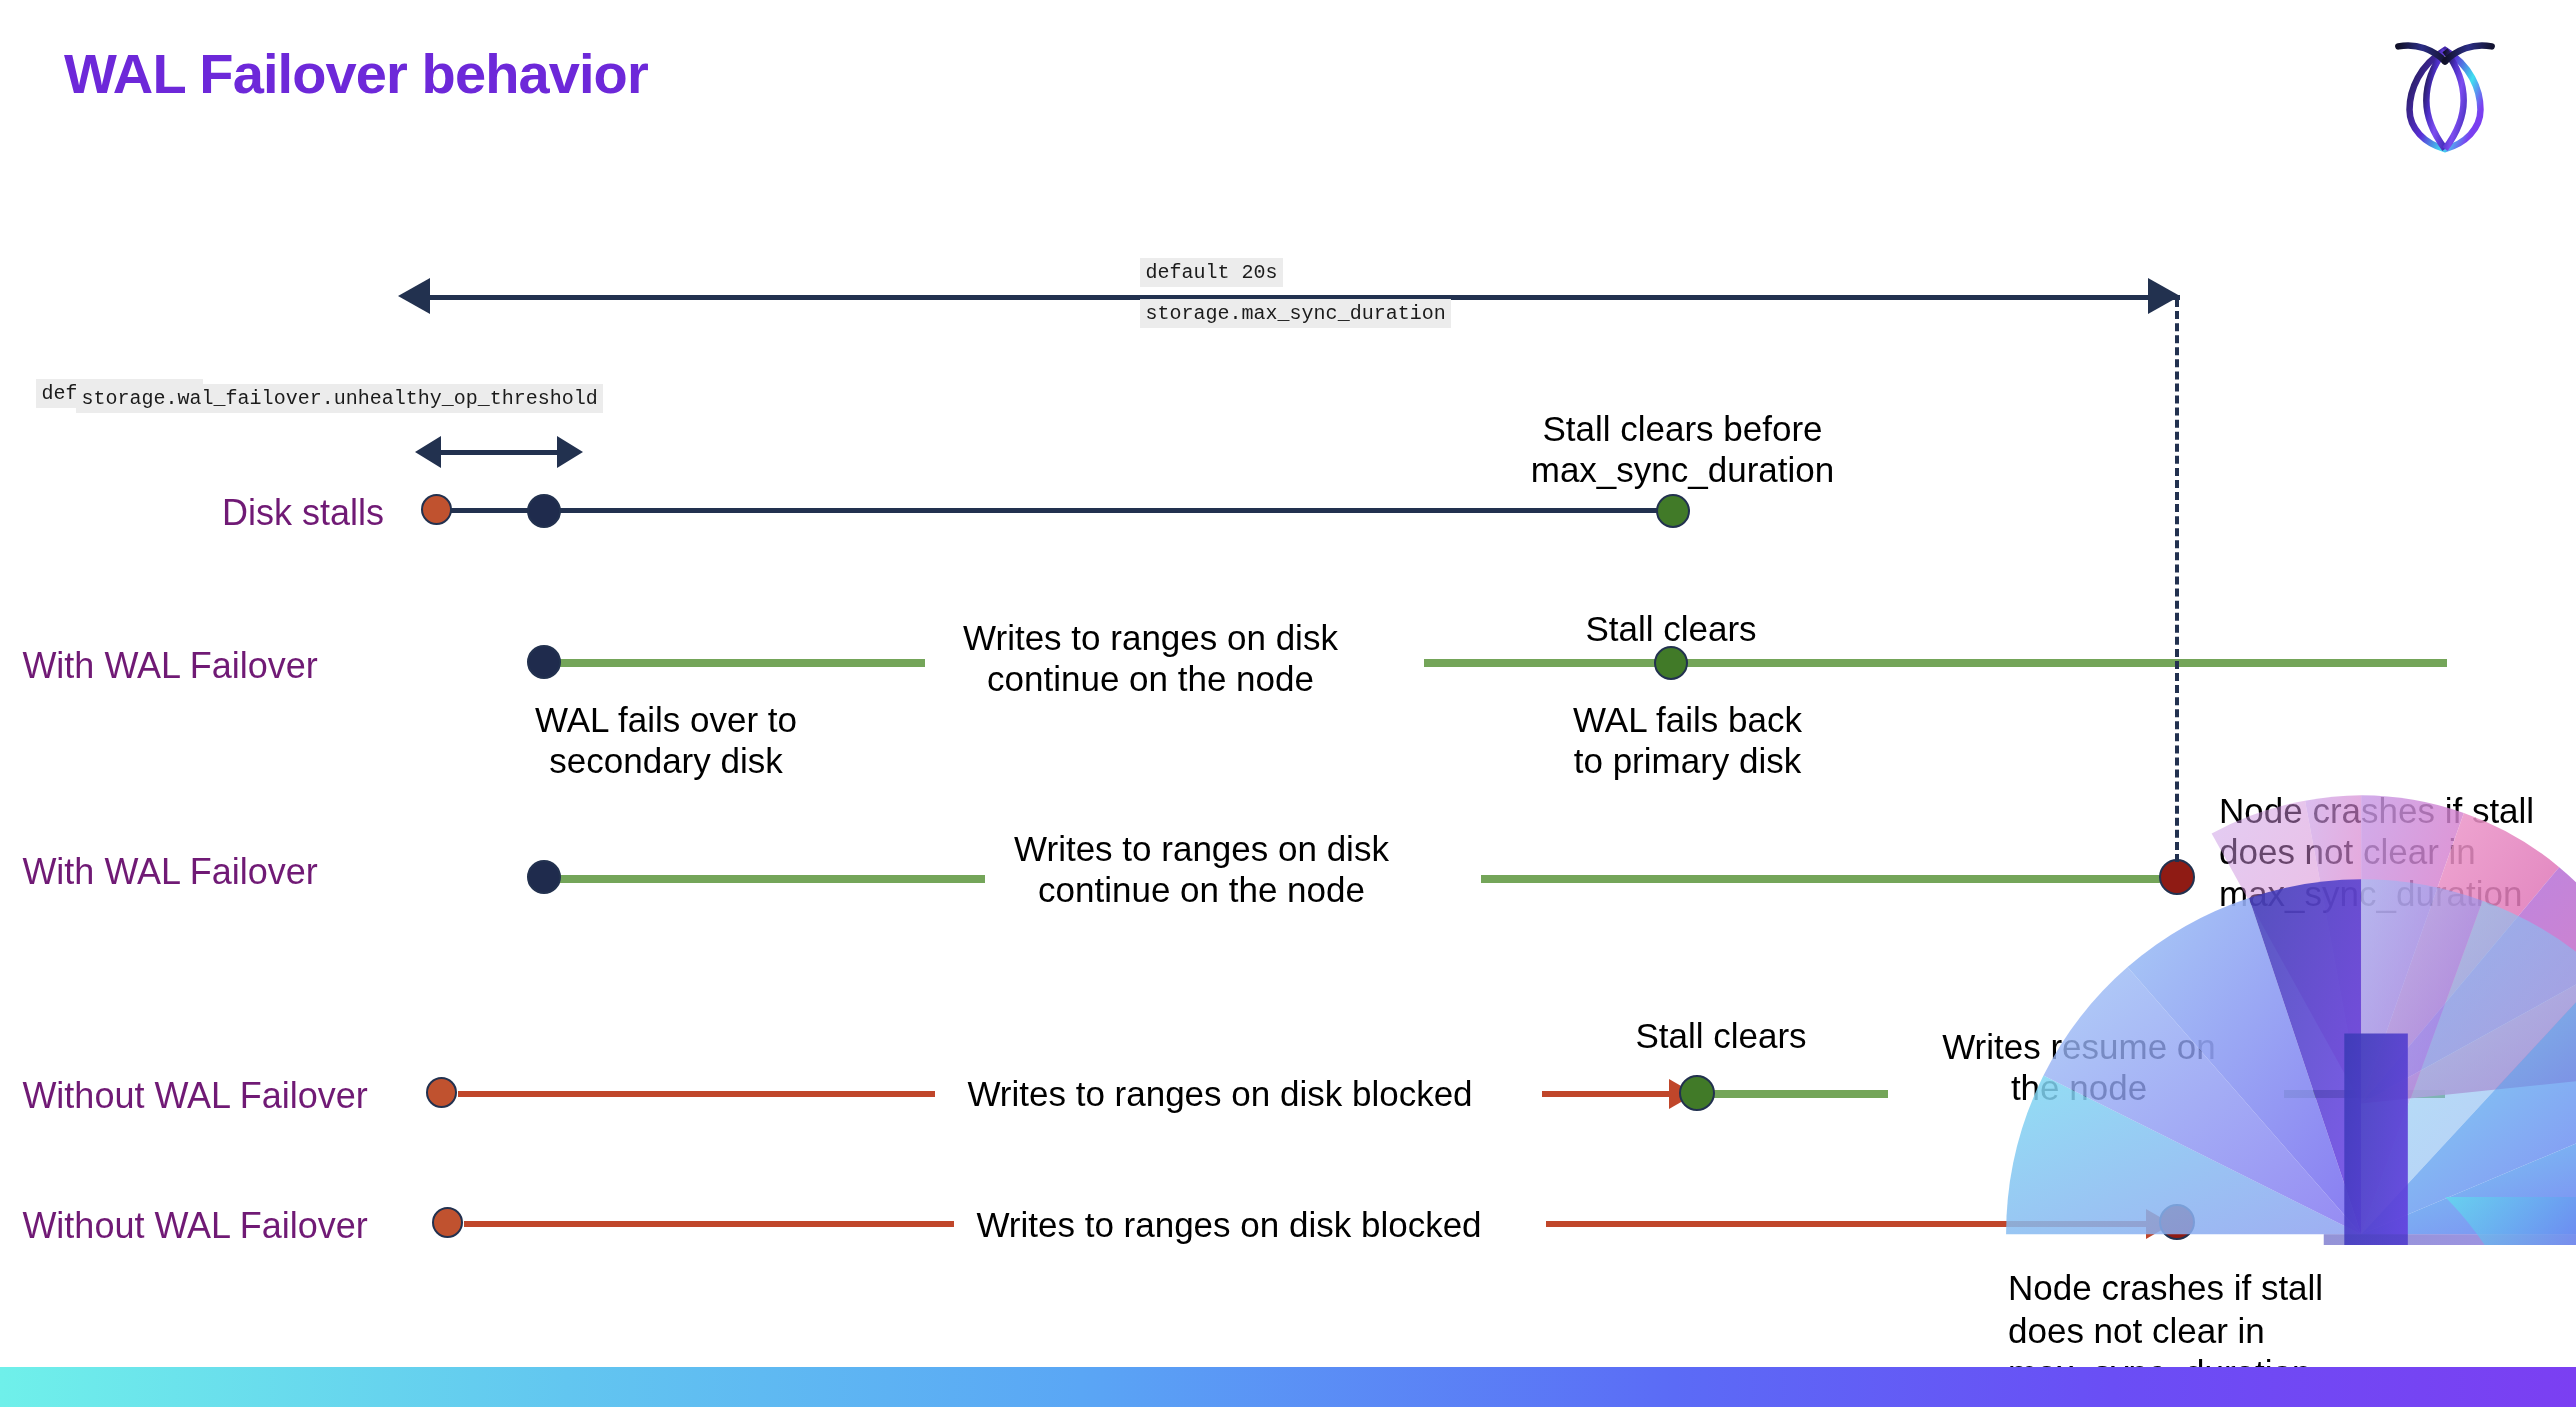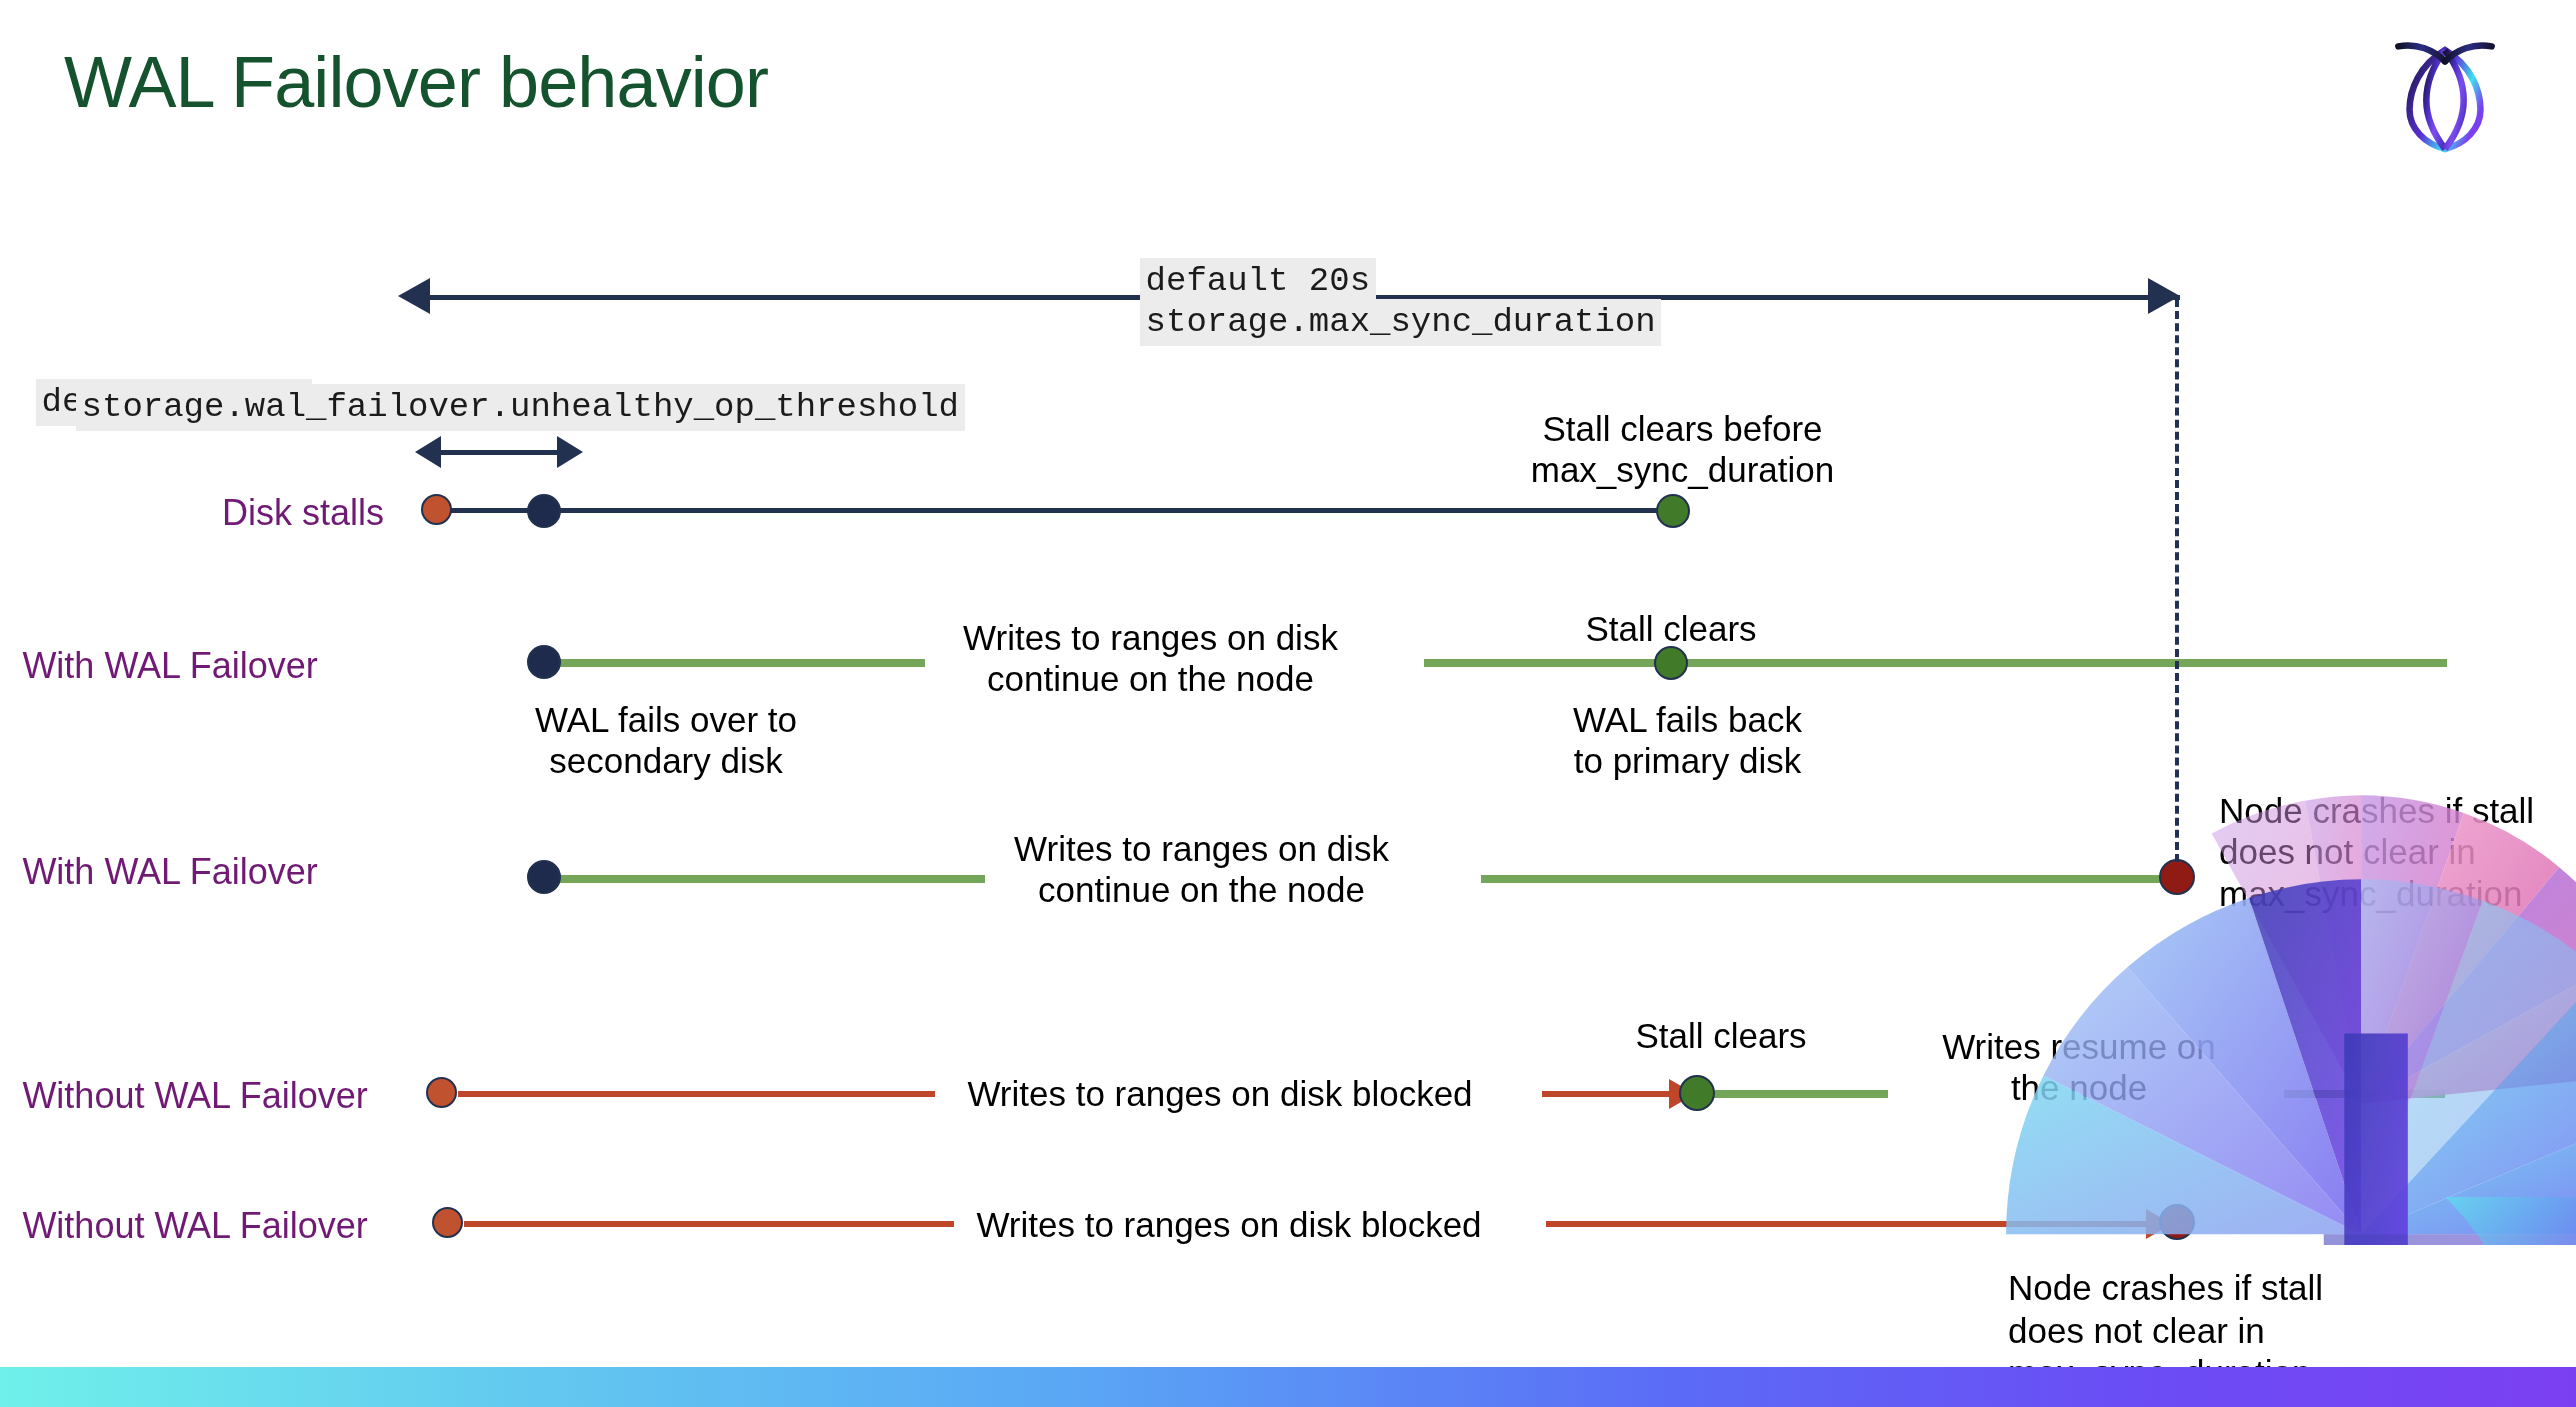--- a/index.html
+++ b/index.html
@@ -8,33 +8,33 @@
     background:#ffffff;
     font-family:"Liberation Sans", sans-serif;
     overflow:hidden;
     position:relative;
   }
   .slide{position:absolute;inset:0;overflow:hidden;}
 
   
   .title{
     position:absolute;left:64px;top:45px;
-    font-size:72px;font-weight:normal;color:#14532d;
+    font-size:56px;font-weight:bold;color:#6d28d9;
     letter-spacing:-0.9px;line-height:1.05;
     white-space:nowrap;
   }
 
   
   .logo{position:absolute;left:2389px;top:24px;width:112px;height:140px;}
 
   
   .code{
     position:absolute;
     font-family:"Liberation Mono","DejaVu Sans Mono",monospace;
-    font-size:34px;color:#1b1b1b;
+    font-size:20px;color:#1b1b1b;
     background:#ececec;
     padding:1.9px 5.6px;
     white-space:nowrap;
     line-height:1.28;
   }
 
   
   .lbl{
     position:absolute;color:#000;
     font-size:35px;line-height:1.18;

